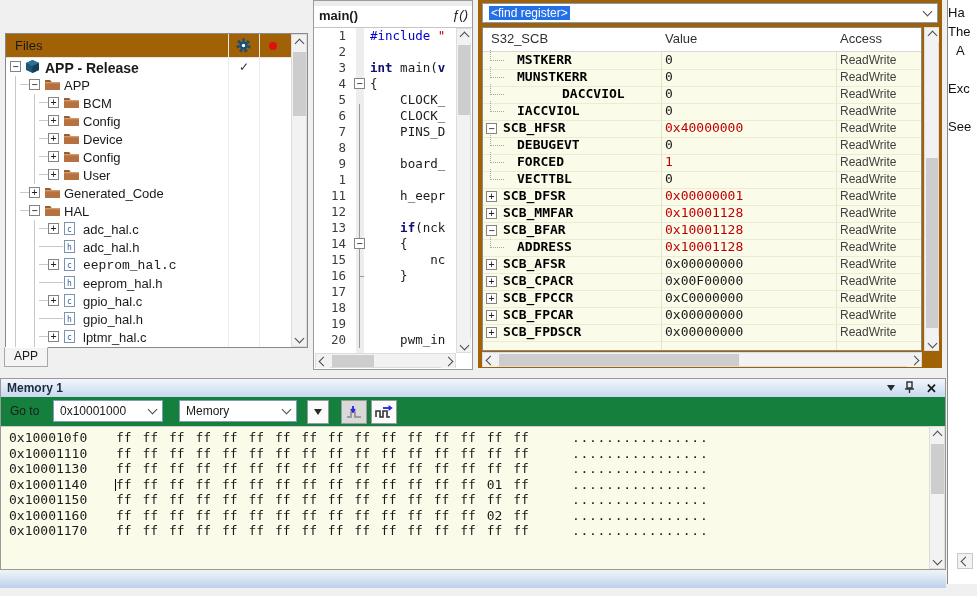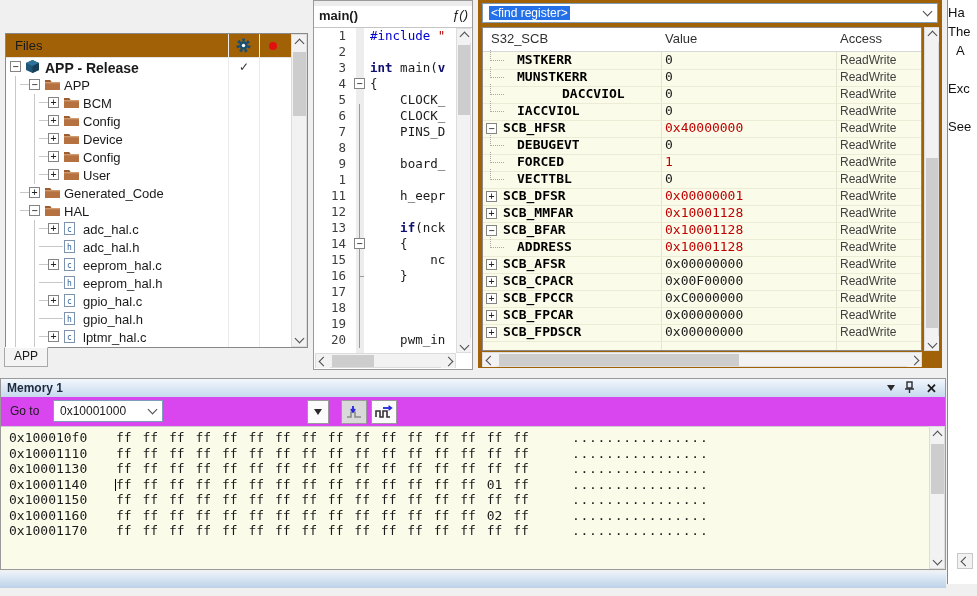--- a/index.html
+++ b/index.html
@@ -54,21 +54,21 @@
   .red{color:#c00000 !important}
   .lconn{position:absolute;left:7px;top:-2px;width:13px;height:10px;border-left:1px dotted #a8a8a8;border-bottom:1px dotted #a8a8a8}
   .rvline{position:absolute;top:0;bottom:0;width:1px;background:#e4e4d0}
   
   #fault{left:947px;top:0;width:30px;height:584px;position:absolute;background:#fff;border-left:1px solid #898989;overflow:hidden}
   .fl{height:19px;font-size:13px;color:#111;white-space:nowrap;padding-left:0}
   
   #memory{left:0;top:378px;width:946px;height:192px;position:absolute;background:#f0f0f0;border:1px solid #9a9a9a;box-sizing:border-box}
   #mem-title{position:absolute;left:0;top:0;right:0;height:18px;background:linear-gradient(#f2f7fd,#c7d9ee);
              border-bottom:1px solid #9ab0c8;font-weight:bold;font-size:12px;color:#1c2a40;line-height:18px;padding-left:6px}
-  #mem-toolbar{position:absolute;left:0;top:18px;right:0;height:29px;background:#d946ef}
+  #mem-toolbar{position:absolute;left:0;top:18px;right:0;height:29px;background:#15803d}
   #mem-content{position:absolute;left:0;top:47px;right:16px;bottom:0;background:#fbfbea;overflow:hidden;padding-top:3px;border-top:1px solid #cfcfcf}
   .mrow{height:15.5px;font:13px/15.5px "DejaVu Sans Mono",monospace;white-space:pre;display:flex}
   .mrow .maddr{display:inline-block;width:99px;padding-left:8px}
   .mrow .mbytes{display:inline-block;width:430px;margin-left:8px;word-spacing:3px}
   .mrow .mascii{display:inline-block;margin-left:26px;letter-spacing:0.7px}
   .tbtn{position:absolute;height:24px;border:1px solid #9a9a9a;background:#fbfbfb;box-sizing:border-box;display:flex;align-items:center;justify-content:center}
   
   #watermark{position:absolute;left:698px;top:152px;width:246px;height:40px;overflow:hidden;z-index:5;display:flex;align-items:center;
              color:#d2d2d2;text-shadow:1px 1px 0 #fff,-1px -1px 0 #f4f4ee}
   #wm-text{font-size:23px;white-space:nowrap;letter-spacing:1px}
@@ -220,21 +220,21 @@
         </div>
         <div class="trow" style="top: 198px;">
           <span class="vguide" style="left: 9px;"></span>
           <span class="vguide" style="left: 28px;"></span>
           <span class="hline" style="left: 33px; width: 9px; top: 8px;"></span>
           <span class="exp" style="left: 42px; top: 3px;">+</span>
           <span style="position: absolute; left: 58px; top: 2px;"><svg width="11" height="13" viewBox="0 0 11 13">
               <rect x="0.5" y="0.5" width="10" height="12" fill="#fff" stroke="#7d93ad"></rect>
               <text x="5.5" y="9.5" font-size="8" text-anchor="middle" fill="#2a5f9e" font-family="monospace">c</text>
             </svg></span>
-          <span class="lbl" style="left: 77px;">eeprom_hal.c</span>
+          <span class="lbl" style="left: 77px; font-family: Liberation Mono, monospace;">eeprom_hal.c</span>
         </div>
         <div class="trow" style="top: 216px;">
           <span class="vguide" style="left: 9px;"></span>
           <span class="vguide" style="left: 28px;"></span>
           <span class="hline" style="left: 33px; width: 24px; top: 8px;"></span>
           <span style="position: absolute; left: 58px; top: 2px;"><svg width="11" height="13" viewBox="0 0 11 13">
               <rect x="0.5" y="0.5" width="10" height="12" fill="#fff" stroke="#7d93ad"></rect>
               <text x="5.5" y="9.5" font-size="8" text-anchor="middle" fill="#2a5f9e" font-family="monospace">h</text>
             </svg></span>
           <span class="lbl" style="left: 77px;">eeprom_hal.h</span>
@@ -515,20 +515,24 @@
         </svg>
     </span>
     <span style="position:absolute;right:8px;top:1px;font-weight:bold;font-size:13px;color:#1a1a1a">✕</span>
   </div>
   <div id="mem-toolbar">
     <span style="position:absolute;left:9px;top:7px;font-size:12px">Go to</span>
     <div class="combo" style="left:52px;top:3px;width:110px;height:22px;border-color:#7f9db9;font-size:12px">
       <span>0x10001000</span>
       <span class="carr chv"></span>
     </div>
+    <div class="combo" style="left:178px;top:3px;width:118px;height:22px;border-color:#7f9db9;font-size:12px">
+      <span>Memory</span>
+      <span class="carr chv"></span>
+    </div>
     <div class="tbtn" style="left:306px;top:3px;width:22px">
       <span style="width:0;height:0;border-left:4px solid transparent;border-right:4px solid transparent;border-top:6px solid #2a2a2a"></span>
     </div>
     <div class="tbtn" style="left:340px;top:3px;width:26px;background:#d9d9d9;border-color:#9a9a9a">
       <svg width="16" height="14" viewBox="0 0 16 14">
         <path d="M1 12 h4 v-5 h4 v5 h6" fill="none" stroke="#8a8a8a" stroke-width="1.6"></path>
         <line x1="7" y1="1" x2="7" y2="6" stroke="#2222dd" stroke-width="1.8"></line>
         <path d="M4.8 4 L7 7 L9.2 4" fill="none" stroke="#2222dd" stroke-width="1.4"></path>
       </svg>
     </div>

